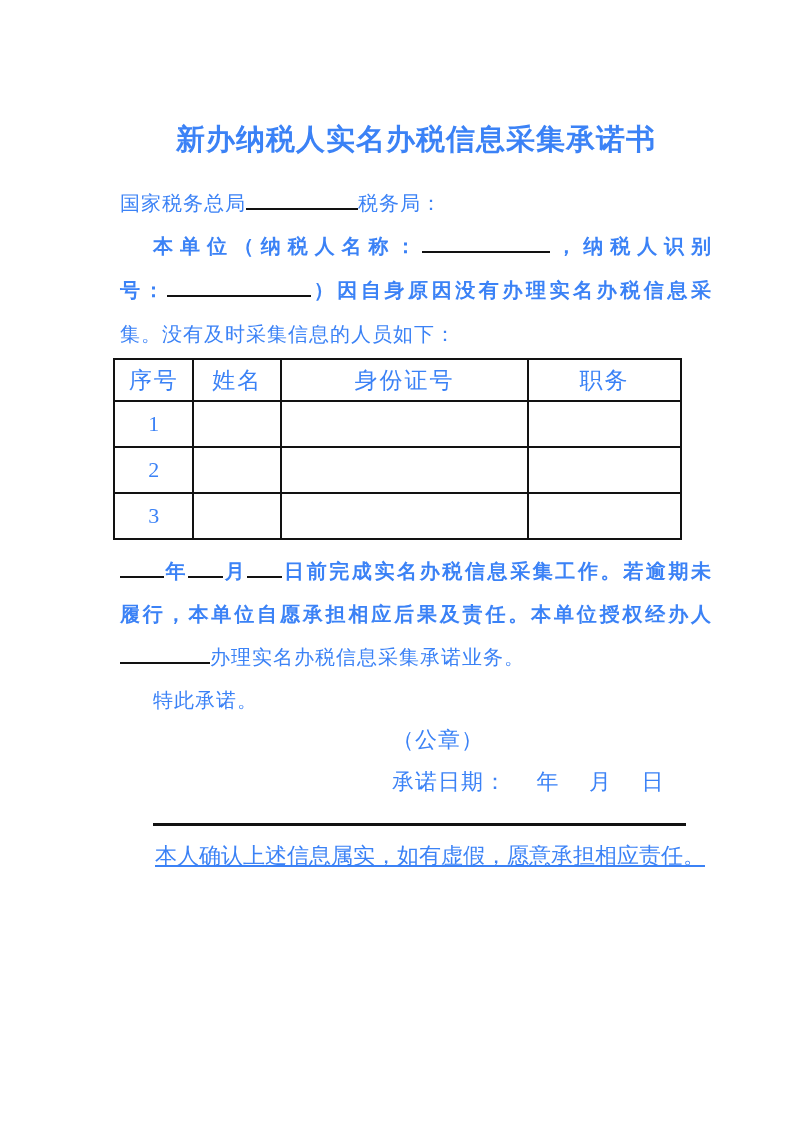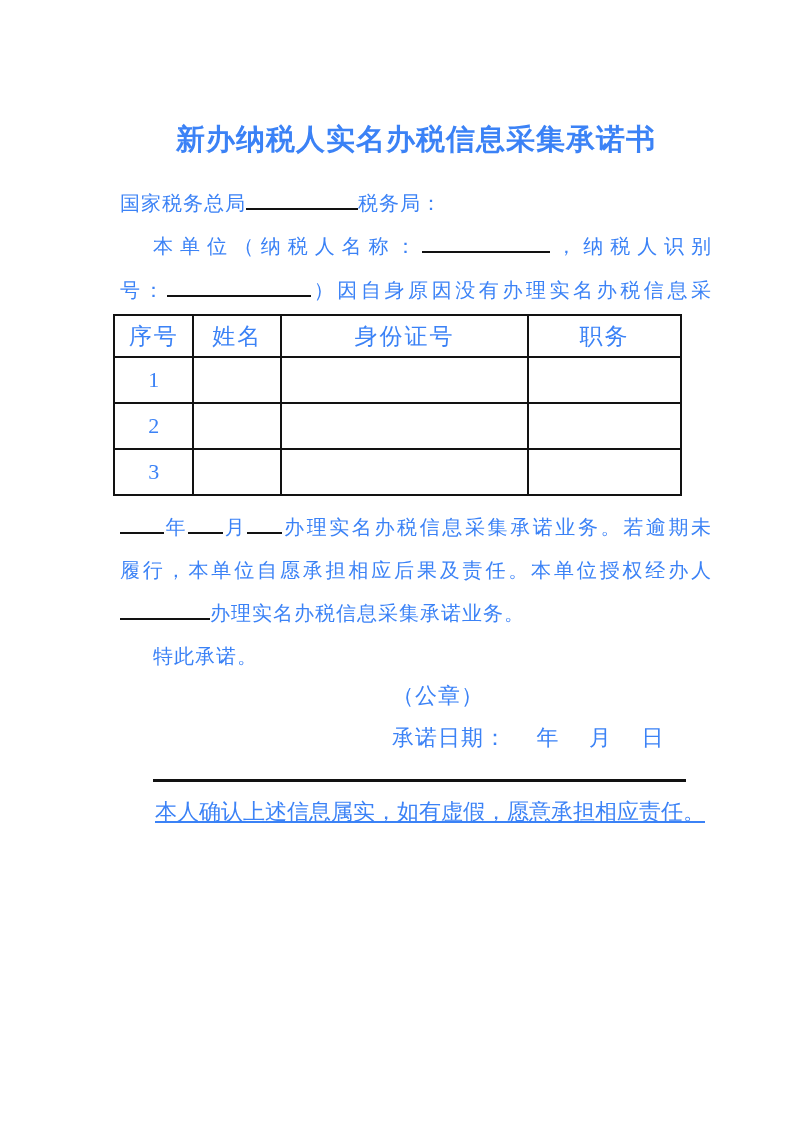--- a/index.html
+++ b/index.html
@@ -23,21 +23,21 @@
     letter-spacing:1px;
   }
   .line{
     font-size:20px;
     line-height:44px;
     letter-spacing:1px;
     white-space:nowrap;
   }
   .salutation{margin-top:30px;line-height:34px;}
   .para{margin-top:4px;}
-  .j{text-align:justify;text-align-last:justify;white-space:normal;}
+  .j{text-align:justify;text-align-last:justify;white-space:normal;font-weight:bold;}
   .indent{text-indent:33px;}
   .blank{
     display:inline-block;
     border-bottom:2px solid #121212;
     height:21px;
     vertical-align:baseline;
   }
   table.roster{
     border-collapse:collapse;
     width:569px;
@@ -75,20 +75,21 @@
 
 <div class="page">
 
   <div class="title">新办纳税人实名办税信息采集承诺书</div>
 
   <div class="line salutation"><span>国家税务总局</span><span class="blank" style="width: 112px;"></span><span>税务局：</span></div>
 
   <div class="para">
     <div class="line j indent"><span>本单位（纳税人名称：</span><span class="blank" style="width: 128px;"></span><span>，纳税人识别</span></div>
     <div class="line j"><span>号：</span><span class="blank" style="width: 144px;"></span><span>）因自身原因没有办理实名办税信息采</span></div>
+    <div class="line"><span>集。没有及时采集信息的人员如下：</span></div>
   </div>
 
   <table class="roster">
     <colgroup>
       <col class="col-no">
         <col class="col-name">
         <col class="col-id">
         <col class="col-title">
     </colgroup>
     <thead>
@@ -115,21 +116,21 @@
       <tr>
         <td>3</td>
         <td></td>
         <td></td>
         <td></td>
       </tr>
     </tbody>
   </table>
 
   <div class="para2">
-    <div class="line j"><span class="blank" style="width: 44px;"></span><span>年</span><span class="blank" style="width: 35px;"></span><span>月</span><span class="blank" style="width: 35px;"></span><span>办理实名办税信息采集承诺业务。若逾期未</span></div>
+    <div class="line j"><span class="blank" style="width: 44px;"></span><span>年</span><span class="blank" style="width: 35px;"></span><span>月</span><span class="blank" style="width: 35px;"></span><span>日前完成实名办税信息采集工作。若逾期未</span></div>
     <div class="line j"><span>履行，本单位自愿承担相应后果及责任。本单位授权经办人</span></div>
     <div class="line"><span class="blank" style="width: 90px;"></span><span>办理实名办税信息采集承诺业务。</span></div>
   </div>
 
   <div class="line closing indent">特此承诺。</div>
 
   <div class="line seal-line">（公章）</div>
 
   <div class="line date-line">承诺日期：　 年　 月　 日</div>
 

